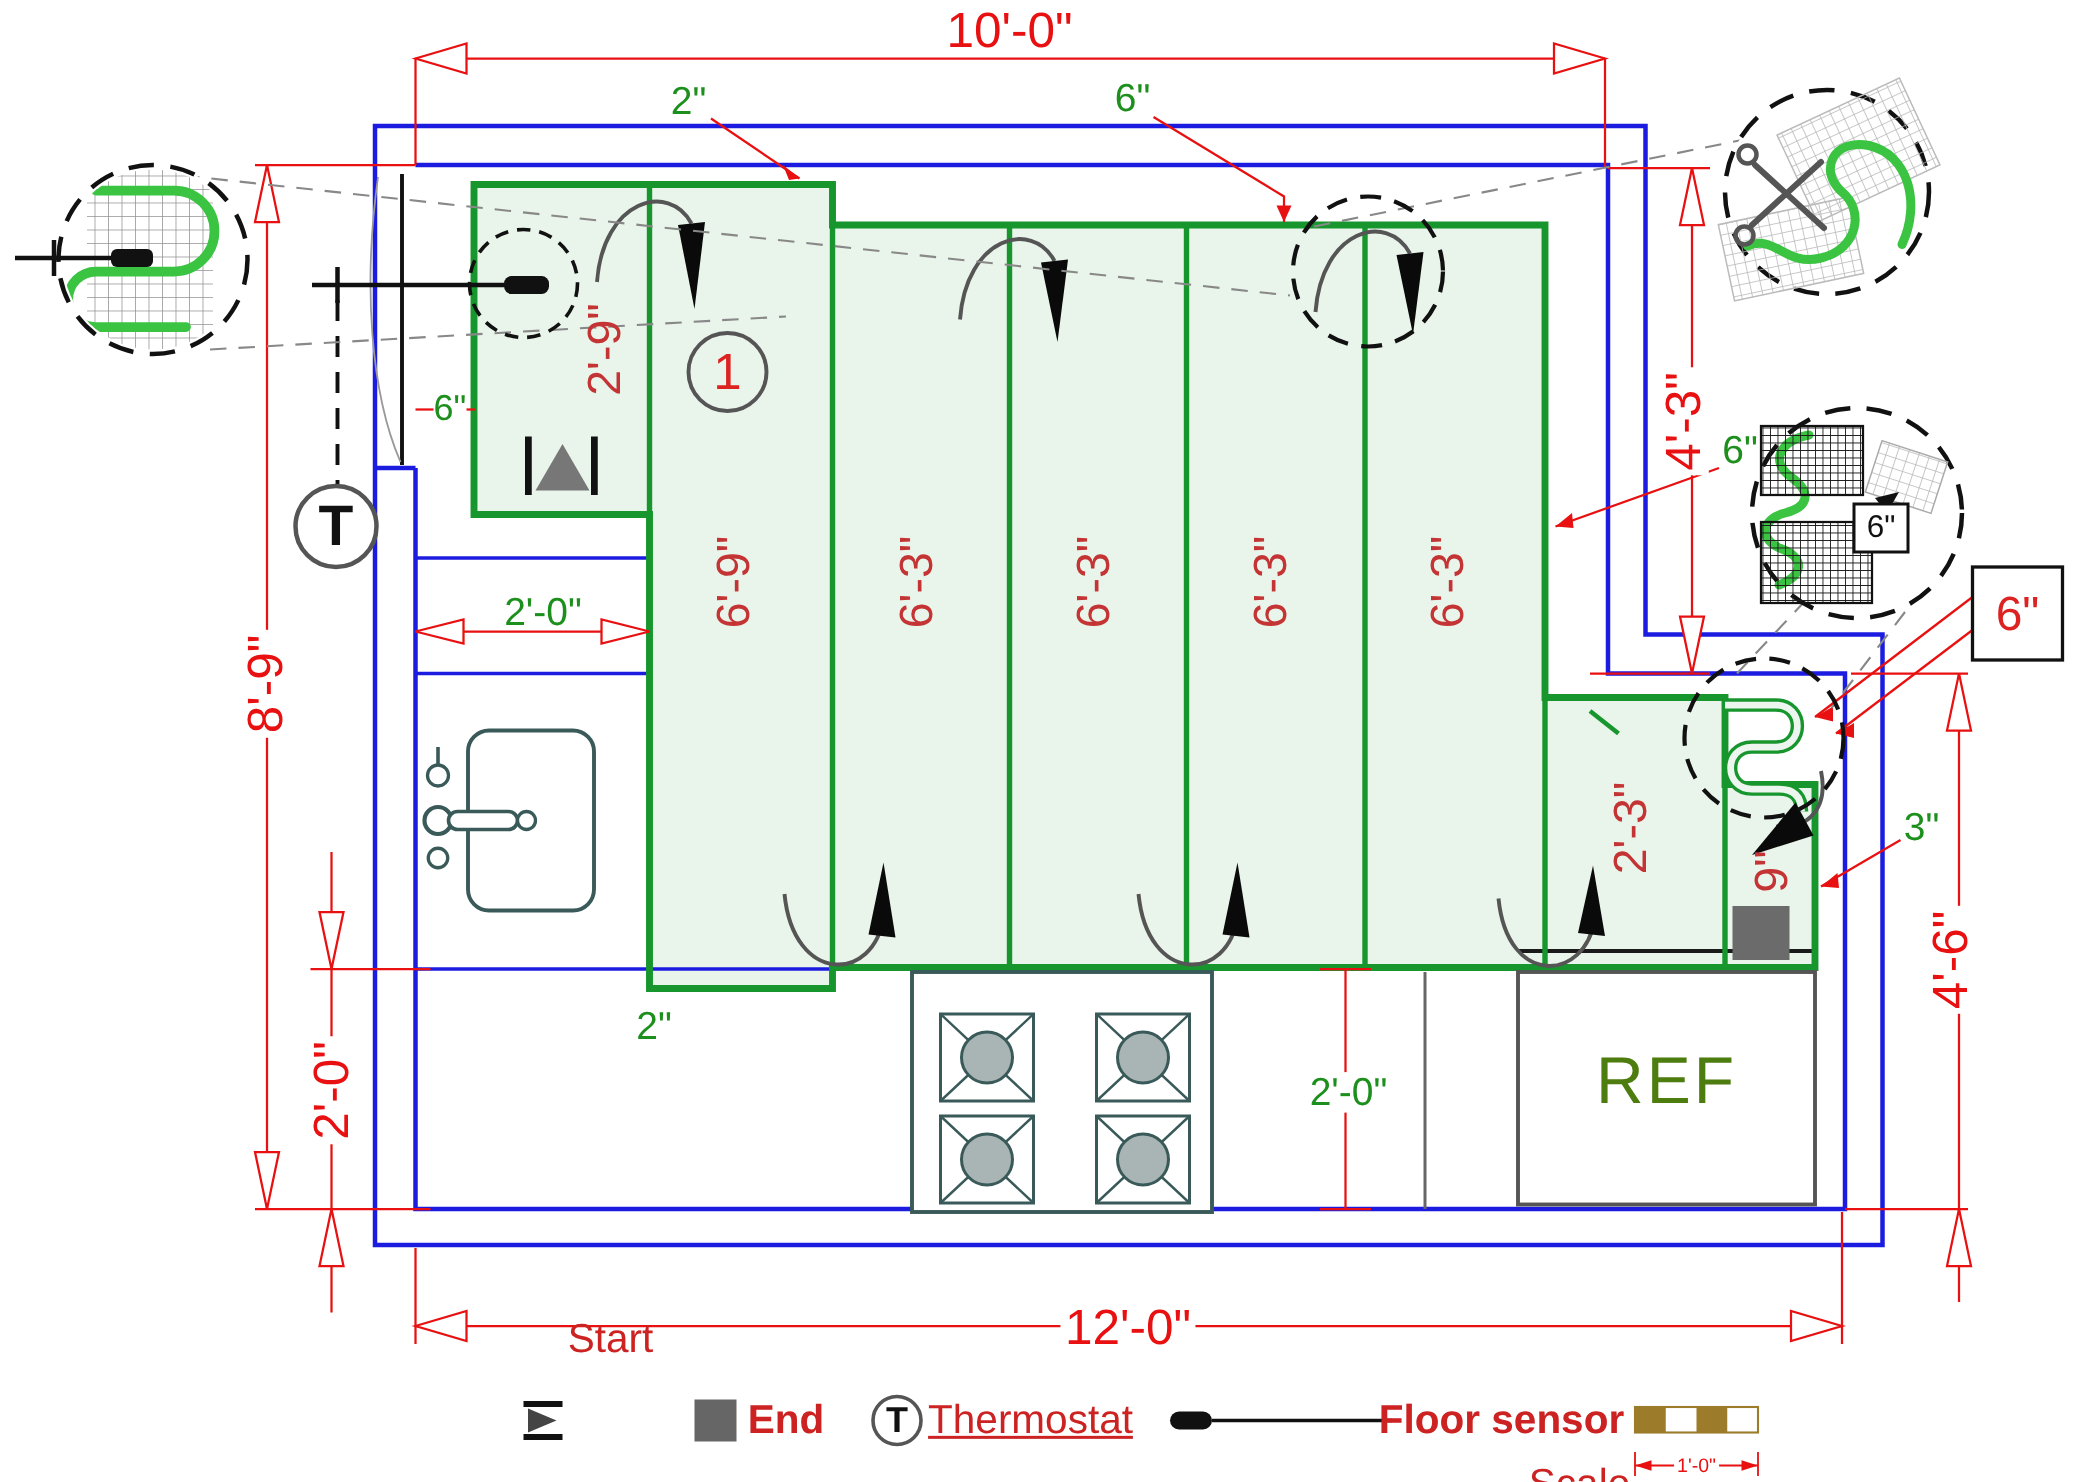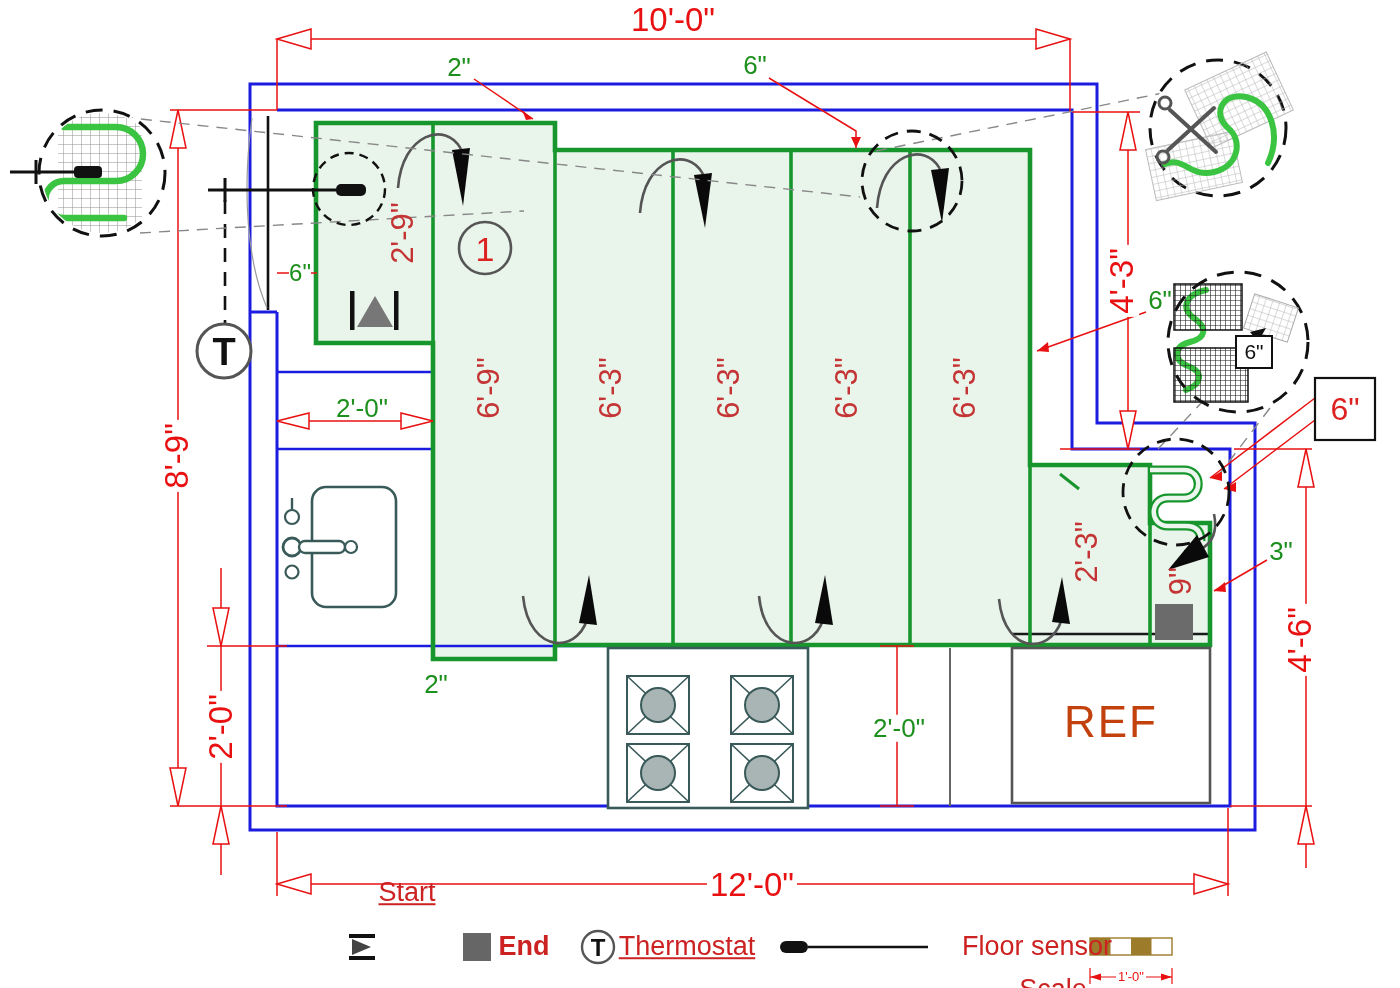--- a/index.html
+++ b/index.html
@@ -7,21 +7,21 @@
           font-family:"Liberation Sans",sans-serif;}
   #plan-svg{position:absolute;left:0;top:0;}
   .lbl{position:absolute;white-space:nowrap;transform:translate(-50%,-50%);line-height:1.02;}
   .rot{transform:translate(-50%,-50%) rotate(-90deg);}
   .dim{color:#e81010;font-size:33px;}
   .run{color:#c43434;font-size:31px;}
   .grn{color:#1d8f1d;font-size:26px;}
   .grn-sm{color:#1d8f1d;font-size:24px;}
   .leg{color:#cc2222;font-size:27px;}
   .wbg{background:#fff;padding:0 3px;}
-  .ref{color:#c2410c;font-size:44px;letter-spacing:2px;}
+  .ref{color:#4d7c0f;font-size:44px;letter-spacing:2px;}
   .circ1{color:#d22;font-size:34px;}
   .tletter{color:#111;font-size:38px;font-weight:bold;}
   .tletter-sm{color:#111;font-size:24px;font-weight:bold;}
   .box6red{color:#d22;font-size:32px;}
   .box6sm{color:#111;font-size:21px;}
   .scale-len{color:#e81010;font-size:13px;background:#fff;padding:0 2px;}
 </style>
 </head>
 <body>
 
@@ -310,20 +310,20 @@
 <div class="lbl grn wbg" style="left:899px;top:728px;">2'-0"</div>
 
 <div class="lbl box6red" style="left:1345px;top:409px;">6"</div>
 <div class="lbl box6sm" style="left:1254px;top:352px;">6"</div>
 
 <div class="lbl ref" style="left:1111px;top:722px;">REF</div>
 <div class="lbl circ1" style="left:485px;top:249px;">1</div>
 <div class="lbl tletter" style="left:224px;top:352px;">T</div>
 <div class="lbl tletter-sm" style="left:598px;top:948px;">T</div>
 
-<div class="lbl leg" style="left:407px;top:893px;text-decoration:underline;">Start</div>
+<div class="lbl leg" style="left:407px;top:893px;">Start</div>
 <div class="lbl leg" style="left:524px;top:947px;font-weight:bold;">End</div>
 <div class="lbl leg" style="left:687px;top:947px;text-decoration:underline;">Thermostat</div>
-<div class="lbl leg" style="left:1037px;top:947px;">Floor sensor</div>
+<div class="lbl leg" style="left:1001px;top:947px;font-weight:bold;">Floor sensor</div>
 <div class="lbl leg" style="left:1053px;top:946px;margin-top:44px;">Scale</div>
 <div class="lbl scale-len" style="left:1131px;top:977px;">1'-0"</div>
 
 </div>
 
 </body></html>

